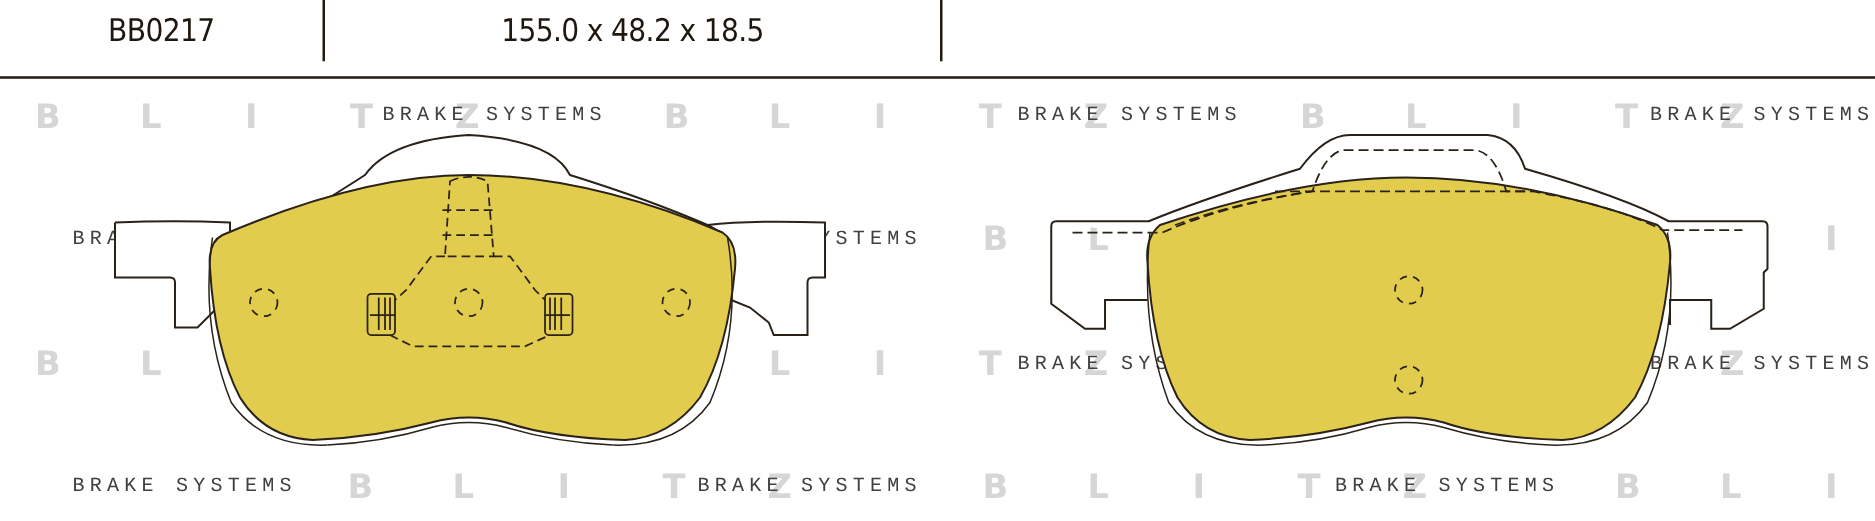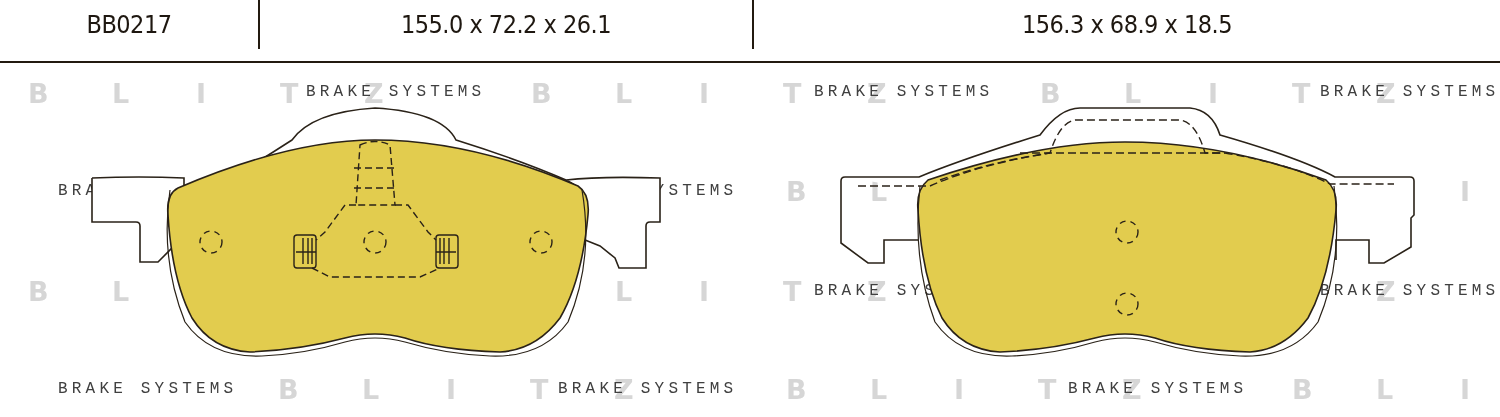--- a/index.html
+++ b/index.html
@@ -14,22 +14,21 @@
   .wm-blitz{font-family:"DejaVu Sans",sans-serif;font-weight:bold;font-size:27px;letter-spacing:0;}
   .wm-blitz span{display:inline-block;width:84px;text-align:left;}
   .wm-brake{font-family:Liberation Mono, monospace;font-size:16px;letter-spacing:4.2px;color:#404040;}
   svg.drawing{position:absolute;left:0;top:0;}
 </style>
 </head>
 <body>
 
 <div class="header">
   <div class="cell c1">BB0217</div>
-  <div class="cell c2">155.0 x 72.2 x 26.1</div>
-  <div class="cell c3">156.3 x 68.9 x 18.5</div>
+  <div class="cell c2">155.0 x 48.2 x 18.5</div>
 </div>
 
 <div class="wm wm-blitz" style="left:0;top:78px;"><span>B</span><span>L</span><span>I</span><span>T</span><span>Z</span></div>
 <div class="wm wm-brake" style="left:278px;top:83px;">BRAKE SYSTEMS</div>
 <div class="wm wm-blitz" style="left:503px;top:78px;"><span>B</span><span>L</span><span>I</span><span>T</span><span>Z</span></div>
 <div class="wm wm-brake" style="left:786px;top:83px;">BRAKE SYSTEMS</div>
 <div class="wm wm-blitz" style="left:1012px;top:78px;"><span>B</span><span>L</span><span>I</span><span>T</span><span>Z</span></div>
 <div class="wm wm-brake" style="left:1292px;top:83px;">BRAKE SYSTEMS</div>
 
 <div class="wm wm-brake" style="left:30px;top:182px;">BRAKE SYSTEMS</div>

